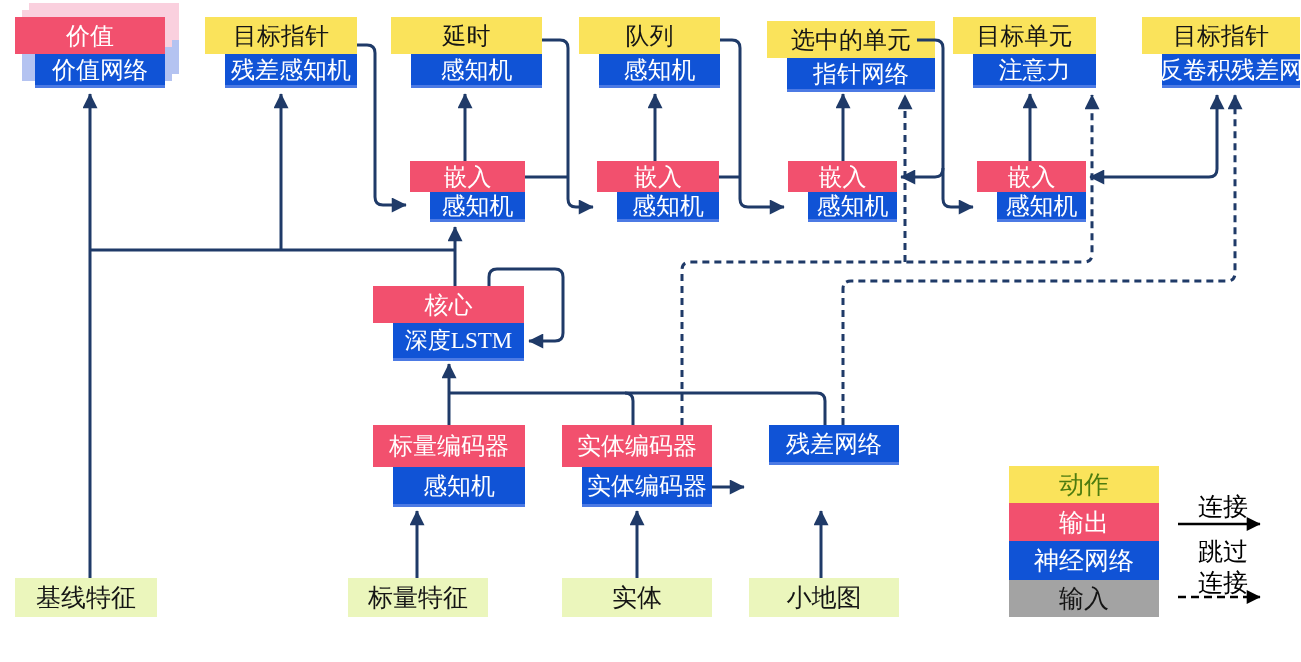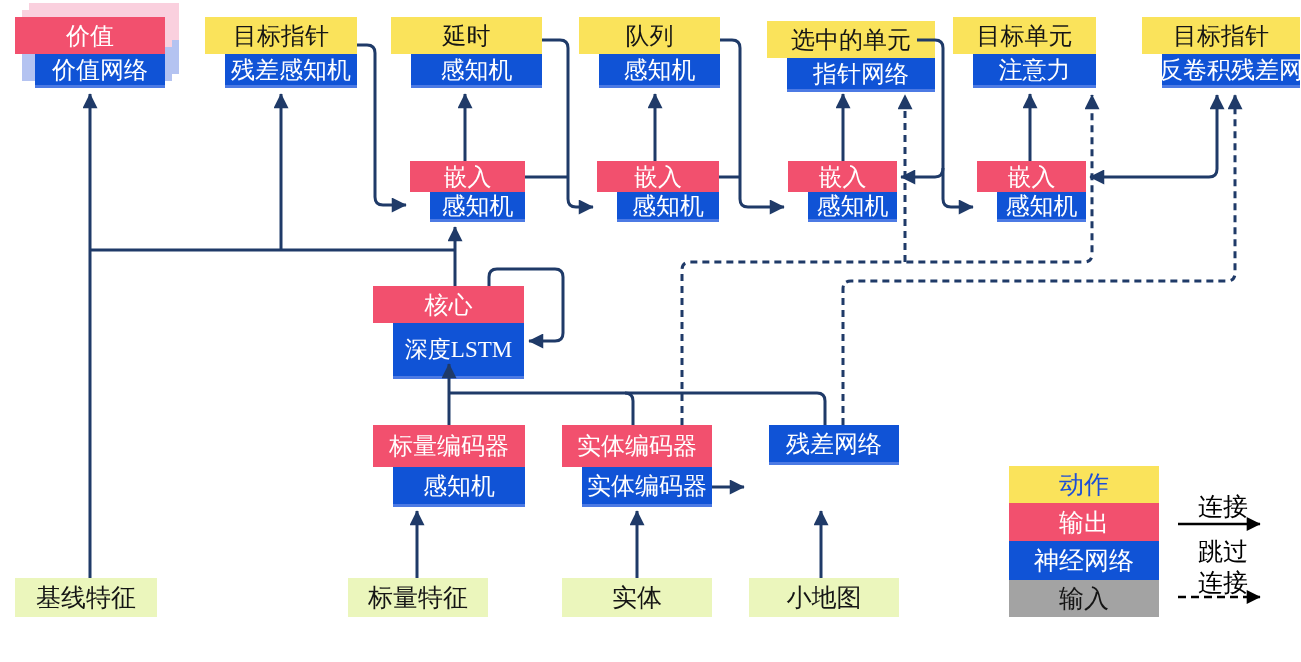--- a/index.html
+++ b/index.html
@@ -11,38 +11,38 @@
   .face{position:relative;z-index:2;border-radius:15px;}
   .sec{
     box-sizing:border-box;display:flex;align-items:center;justify-content:center;
     font-size:24px;line-height:1;white-space:nowrap;
   }
   .yellow{background:#FAE35B;color:#151515;}
   .pink{background:#F2506E;color:#ffffff;}
   .blue{background:#1053D6;color:#ffffff;border-bottom:3px solid #4C7AE4;margin-left:20px;}
   .n-top  .p1{height:37px;} .n-top  .p2{height:34px;}
   .n-embed .p1{height:31px;} .n-embed .p2{height:30px;}
-  .n-core .p1{height:37px;} .n-core .p2{height:56px;font-size:23px;}
+  .n-core .p1{height:37px;} .n-core .p2{height:38px;font-size:23px;}
   .n-enc  .p1{height:42px;} .n-enc  .p2{height:40px;}
   .stack-shadow{position:absolute;left:0;top:0;width:100%;height:100%;z-index:0;}
   .stack-shadow.s1{transform:translate(7px,-7px);z-index:1;}
   .stack-shadow.s2{transform:translate(14px,-14px);z-index:0;}
   .stack-shadow .sp{height:37px;background:#FAD0DE;}
   .stack-shadow .sb{height:34px;background:#B4C3F1;}
   .input-box{
     position:absolute;height:39px;background:#EBF6BC;color:#151515;
     display:flex;align-items:center;justify-content:center;
     font-size:25px;line-height:1;white-space:nowrap;
   }
   .legend-box{position:absolute;left:1009px;top:466px;width:150px;}
   .legend-row{
     box-sizing:border-box;display:flex;align-items:center;justify-content:center;
     font-size:25px;line-height:1;white-space:nowrap;
   }
-  .lg-action{height:37px;background:#FAE35B;color:#1d4ed8;}
+  .lg-action{height:37px;background:#FAE35B;color:#4d7c0f;}
   .lg-output{height:38px;background:#F2506E;color:#ffffff;}
   .lg-net{height:39px;background:#1053D6;color:#ffffff;}
   .lg-input{height:37px;background:#a3a3a3;color:#151515;}
   .legend-label{
     position:absolute;width:90px;left:1178px;text-align:center;
     font-size:25px;color:#000;line-height:1;white-space:nowrap;
   }
   .wires{position:absolute;left:0;top:0;z-index:5;pointer-events:none;}
 </style>
 </head>

